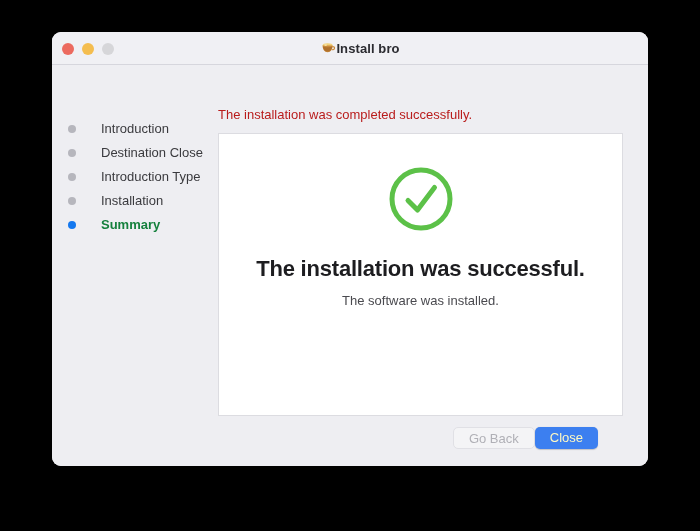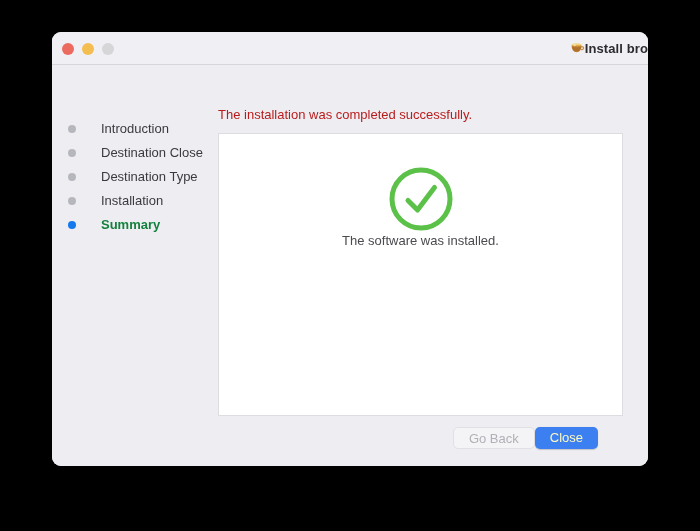--- a/index.html
+++ b/index.html
@@ -65,21 +65,21 @@
   }
   .tl-close    { background: #ec6a5f; }
   .tl-minimize { background: #f4bd4f; }
   .tl-zoom     { background: #d6d6d9; }
 
   #title-block {
     width: 100%;
     height: 33px;
     display: flex;
     align-items: center;
-    justify-content: flex-end;
+    justify-content: center;
     pointer-events: none;
     padding-left: 20px;
   }
 
   #app-icon {
     width: 16px;
     height: 16px;
     display: block;
     flex: 0 0 16px;
   }
@@ -173,20 +173,21 @@
   #success-title {
     margin-top: 23px;
     font-size: 22px;
     font-weight: bold;
     color: #1d1d20;
     letter-spacing: -0.2px;
     text-align: center;
   }
 
   #success-subtitle {
+    margin-top: 11px;
     font-size: 13px;
     color: #4a4a4f;
     text-align: center;
   }
 
   
   #footer {
     flex: 0 0 50px;
     display: flex;
     align-items: center;
@@ -257,21 +258,21 @@
           <span class="step-label">Introduction</span>
         </div>
 
         <div class="step-row">
           <span class="step-dot"></span>
           <span class="step-label">Destination Close</span>
         </div>
 
         <div class="step-row">
           <span class="step-dot"></span>
-          <span class="step-label">Destination Type</span>
+          <span class="step-label">Introduction Type</span>
         </div>
 
         <div class="step-row">
           <span class="step-dot"></span>
           <span class="step-label">Installation</span>
         </div>
 
         <div class="step-row active">
           <span class="step-dot"></span>
           <span class="step-label">Summary</span>
@@ -283,20 +284,21 @@
 
         <div id="main-heading">The installation was completed successfully.</div>
 
         <div id="content-panel">
 
           <svg id="success-icon" viewBox="0 0 68 68">
             <circle cx="34" cy="34" r="29" fill="none" stroke="#5cc148" stroke-width="5"></circle>
             <path d="M21 35.5 L30.5 45 L47.5 22.5" fill="none" stroke="#5cc148" stroke-width="5" stroke-linecap="round" stroke-linejoin="round"></path>
           </svg>
 
+          <div id="success-title">The installation was successful.</div>
           <div id="success-subtitle">The software was installed.</div>
 
         </div>
 
         <div id="footer">
           <button class="btn" id="go-back-button">Go Back</button>
           <button class="btn" id="close-button">Close</button>
         </div>
 
       </div>

